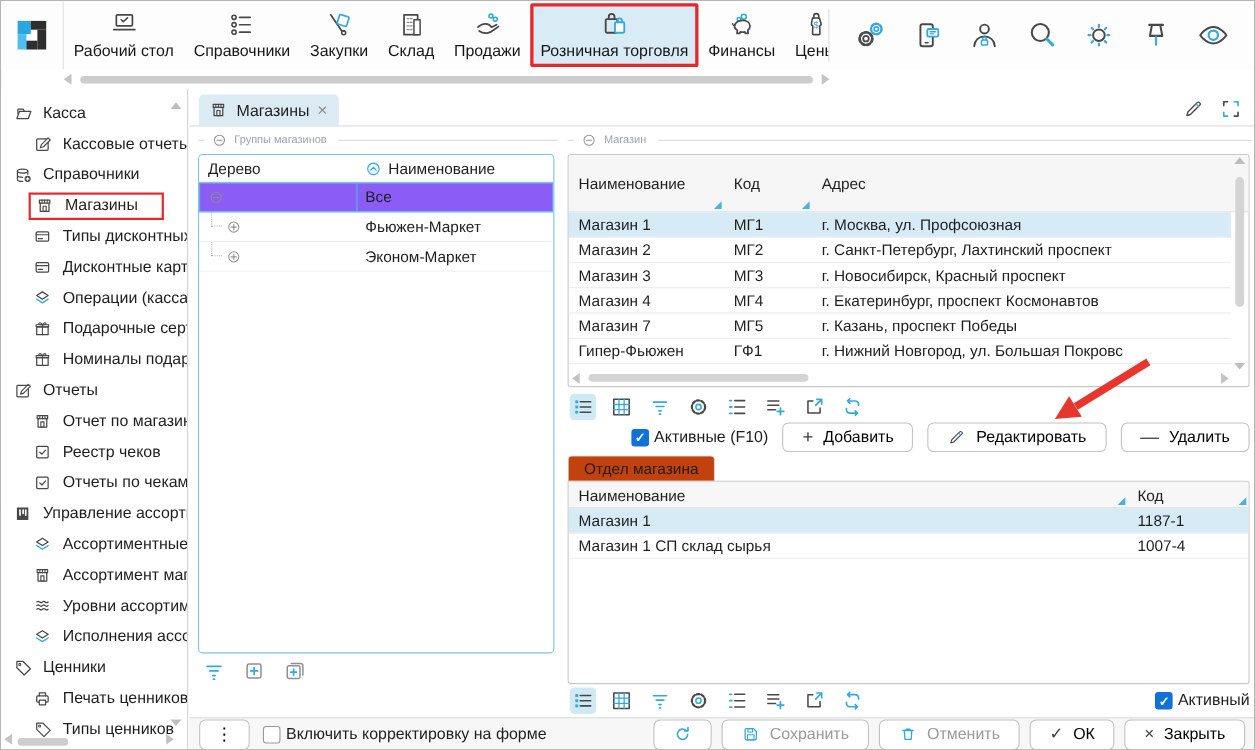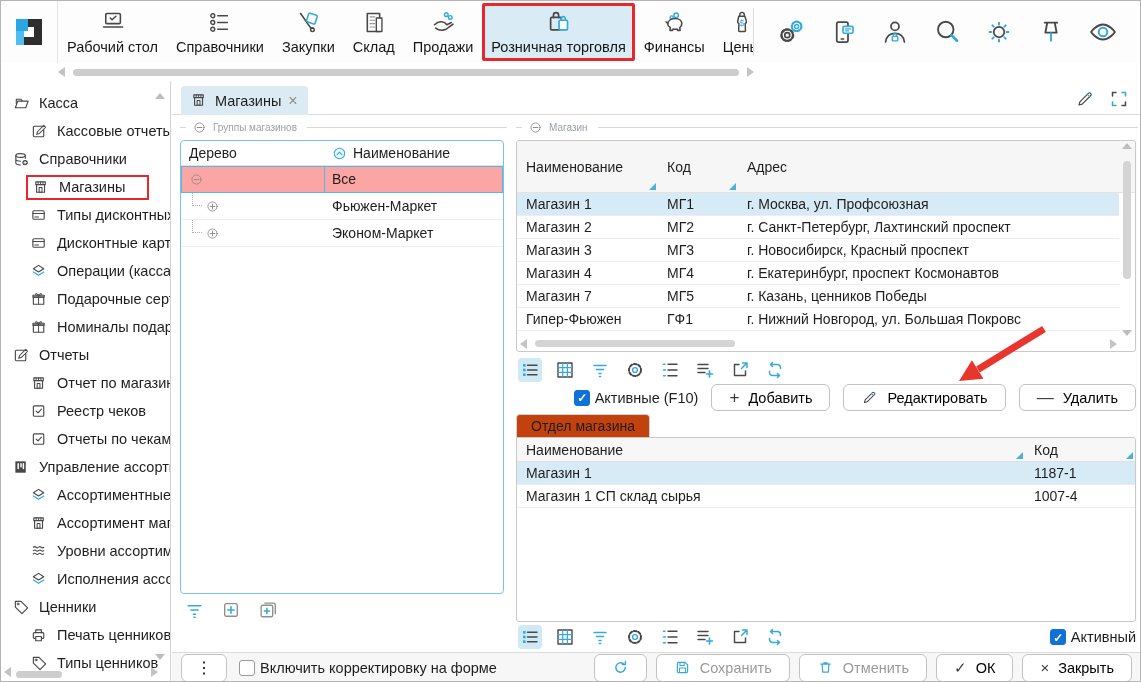--- a/index.html
+++ b/index.html
@@ -55,21 +55,21 @@
   .ptitle::before { content:""; width:6px; height:1px; background:#d9d9d9; }
   .ptitle::after  { content:""; flex:1; height:1px; background:#d9d9d9; margin-left:4px; }
 
   
   .groups-panel { left:8px; width:327px; height:532px; }
   .gtable { position:absolute; left:0; right:3px; top:22px; height:454px; border:1px solid #79c3e6; border-radius:4px; overflow:hidden; background:#fff; }
   .ghead { height:25px; display:flex; align-items:flex-start; border-bottom:1px solid #e2e2e2; font-size:14px; }
   .gcol1 { width:144px; padding-left:8px; display:flex; align-items:center; height:100%; }
   .gcol2 { flex:1; padding-left:7px; display:flex; gap:6px; align-items:center; height:100%; }
   .grow { height:27px; display:flex; align-items:center; border-bottom:1px solid #efefef; cursor:pointer; }
-  .grow.selected { background:#fca5a5; outline:1px solid #57b6e3; outline-offset:-1px; }
+  .grow.selected { background:#8b5cf6; outline:1px solid #57b6e3; outline-offset:-1px; }
   .grow.selected .gcol1 { border-right:1px solid #57b6e3; }
   .elbow { width:10px; height:13px; border-left:1px dotted #b0b0b0; border-bottom:1px dotted #b0b0b0; margin:-7px 3px 6px 3px; flex:none; }
   .gtools { position:absolute; left:4px; top:482px; display:flex; gap:16px; align-items:center; }
   .gtools .ic { width:21px; height:21px; cursor:pointer; }
   .gctrl { position:absolute; left:0; right:3px; top:506px; display:flex; justify-content:flex-end; align-items:center; gap:12px;margin-top:48px; }
 
   
   .shops-panel { left:344px; width:622px; height:534px; }
   .stable { position:absolute; left:0; right:2px; top:22px; height:212px; border:1px solid #c9c9c9; border-radius:3px; overflow:hidden; background:#fff; }
   .shead { height:52px; display:flex; background:#f6f6f6; border-bottom:1px solid #e3e3e3; align-items:center; font-size:14px; }
@@ -660,21 +660,21 @@
             <div class="scell col-addr">г. Новосибирск, Красный проспект</div>
           </div>
           <div class="srow">
             <div class="scell col-name">Магазин 4</div>
             <div class="scell col-code">МГ4</div>
             <div class="scell col-addr">г. Екатеринбург, проспект Космонавтов</div>
           </div>
           <div class="srow">
             <div class="scell col-name">Магазин 7</div>
             <div class="scell col-code">МГ5</div>
-            <div class="scell col-addr">г. Казань, ценников Победы</div>
+            <div class="scell col-addr">г. Казань, проспект Победы</div>
           </div>
           <div class="srow">
             <div class="scell col-name">Гипер-Фьюжен</div>
             <div class="scell col-code">ГФ1</div>
             <div class="scell col-addr">г. Нижний Новгород, ул. Большая Покровс</div>
           </div>
         </div>
         <div class="vscroll">
           <span class="tri up"></span>
           <span class="vthumb"></span>

